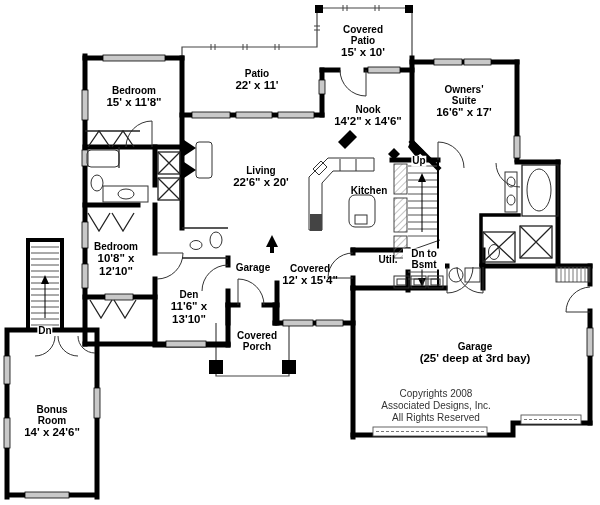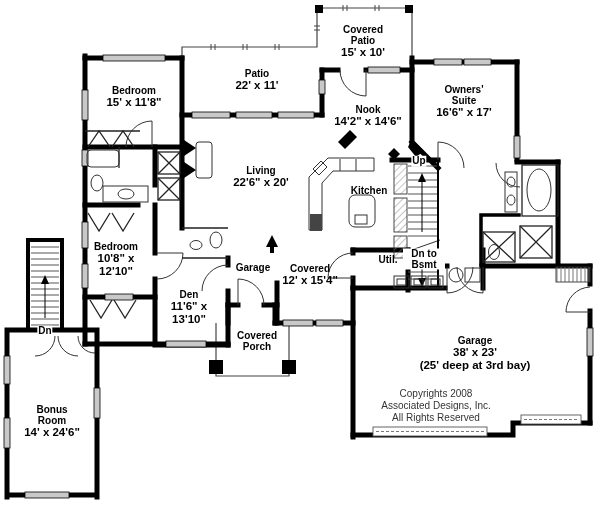--- a/index.html
+++ b/index.html
@@ -277,21 +277,20 @@
     <div class="room-name">Den</div>
     <div class="room-dims">11'6" x 13'10"</div>
   </div>
 
   <div class="room-label" style="left:257px;top:341px;width:64px;">
     <div class="room-name">Covered Porch</div>
   </div>
 
   <div class="room-label" style="left:475px;top:353px;width:200px;">
     <div class="room-name">Garage</div>
-    <div class="room-dims">38' x 23'</div>
     <div class="room-note">(25' deep at 3rd bay)</div>
   </div>
 
   <div class="room-label" style="left:52px;top:421px;width:60px;">
     <div class="room-name">Bonus Room</div>
     <div class="room-dims">14' x 24'6"</div>
   </div>
 
   <div class="annot" style="left:419px;top:161px;">Up</div>
   <div class="annot" style="left:424px;top:259px;width:40px;">Dn to Bsmt</div>

